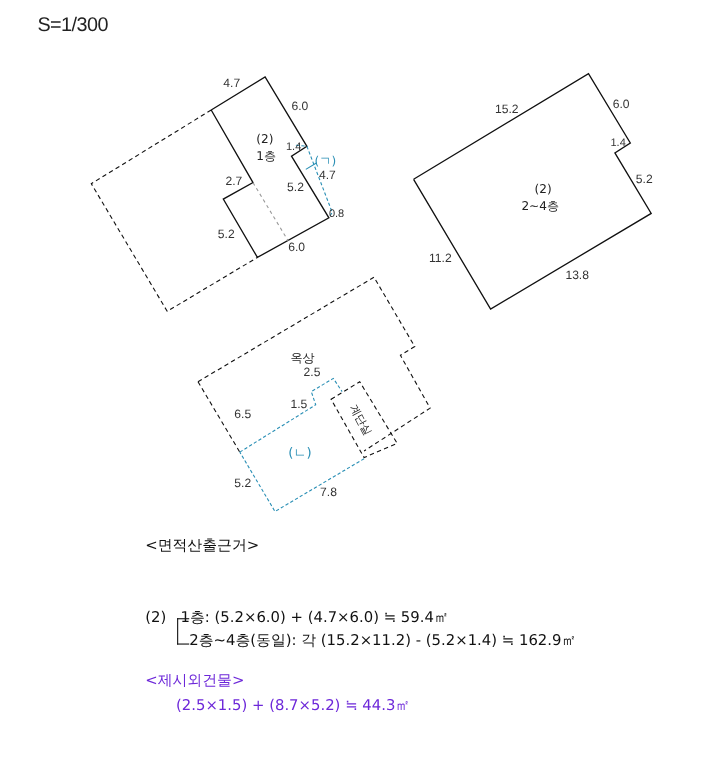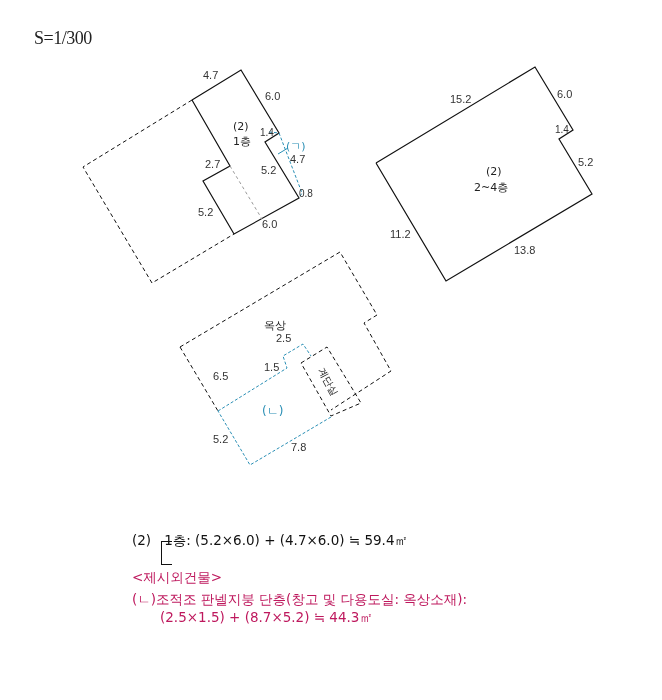--- a/index.html
+++ b/index.html
@@ -1,34 +1,34 @@
 <!DOCTYPE html>
 <html><head>
 <meta charset="utf-8">
 <style>
   html, body { margin: 0; padding: 0; background: #ffffff; }
   body { width: 662px; height: 700px; position: relative; overflow: hidden;
          font-family: "DejaVu Sans", "Liberation Sans", sans-serif; color: #111; }
   .scale { position: absolute; left: 34px; top: 12px; font-size: 18px; letter-spacing: -0.5px;
-           font-family: Liberation Serif, serif; color: #222; margin-top: 16px; }
+           font-family: Liberation Sans, sans-serif; color: #222; }
   svg.plan { position: absolute; left: 0; top: 0; }
   .dim { font-family: "Liberation Sans", "DejaVu Sans", sans-serif; font-size: 11px; fill: #333; }
   .lbl { font-family: "DejaVu Sans", sans-serif; font-size: 11px; fill: #222; }
   .blue { fill: #2a8fb5; }
   .notes { position: absolute; left: 132px; top: 486px; font-size: 13.5px; line-height: 21px; }
   .notes .row { white-space: pre; }
   .notes .head { margin-bottom: 2px; }
   .calc { position: relative; }
   .bracket { position: absolute; left: 29px; top: 11px; width: 10px; height: 22px;
              border-left: 1.4px solid #111; border-top: 1.4px solid #111; border-bottom: 1.4px solid #111;
              border-right: none; }
   .calc .l1 { padding-left: 0; margin-top: 44px; }
   .calc .l2 { padding-left: 40px; }
   .calc .l1 .body { margin-left: 13px; }
-  .extra { margin-top: 16px; color: #be185d; }
+  .extra { margin-top: 16px; color: #6d28d9; }
   .extra .indent { padding-left: 28px; }
 </style>
 </head>
 <body>
 
 <div class="scale">S=1/300</div>
 
 <svg class="plan" width="662" height="480" viewBox="0 0 662 480">
 
   <g>
@@ -83,22 +83,23 @@
     <text class="dim" x="276" y="342">2.5</text>
     <text class="dim" x="213" y="443">5.2</text>
     <text class="dim" x="291" y="451">7.8</text>
     <text class="lbl" x="264" y="329">옥상</text>
     <text class="lbl blue" x="262" y="415" style="font-size:12px">(ㄴ)</text>
     <text class="lbl" transform="translate(318,370) rotate(62)" style="font-size:10px">계단실</text>
   </g>
 </svg>
 
 <div class="notes">
+  <div class="row head">&lt;면적산출근거&gt;</div>
   <div class="calc">
     <div class="bracket"></div>
     <div class="row l1"><span>(2)</span><span class="body">1층: (5.2×6.0) + (4.7×6.0) ≒ 59.4㎡</span></div>
+    <div class="row l2">2층~4층(동일): 각 (15.2×11.2) - (5.2×1.4) ≒ 162.9㎡</div>
   </div>
   <div class="extra">
     <div class="row head">&lt;제시외건물&gt;</div>
-    <div class="row" style="line-height:18px">(ㄴ)조적조 판넬지붕 단층(창고 및 다용도실: 옥상소재):</div>
     <div class="row indent" style="line-height:18px">(2.5×1.5) + (8.7×5.2) ≒ 44.3㎡</div>
   </div>
 </div>
 
 </body></html>

